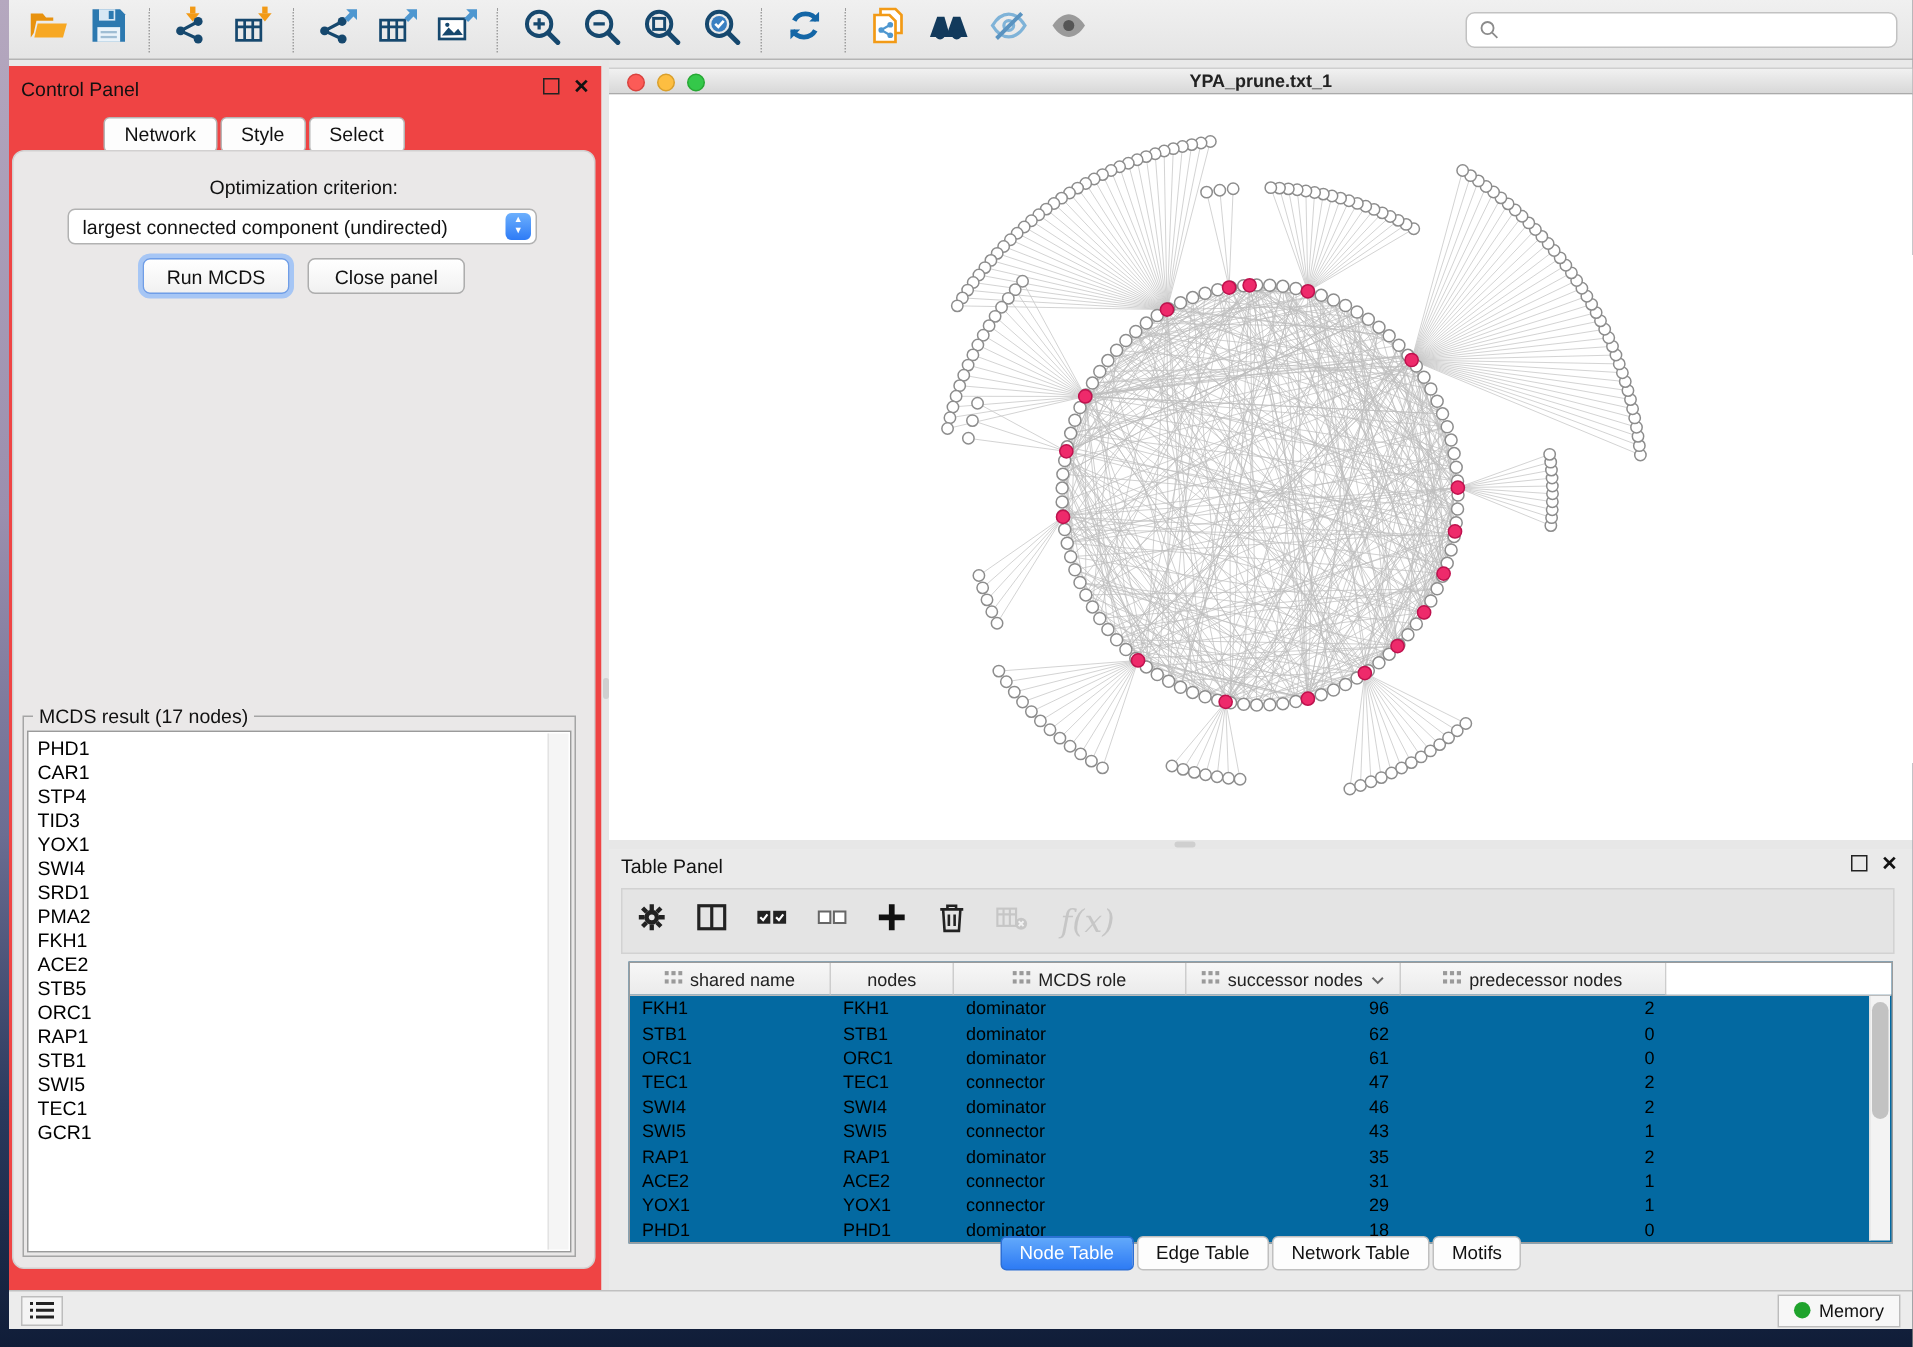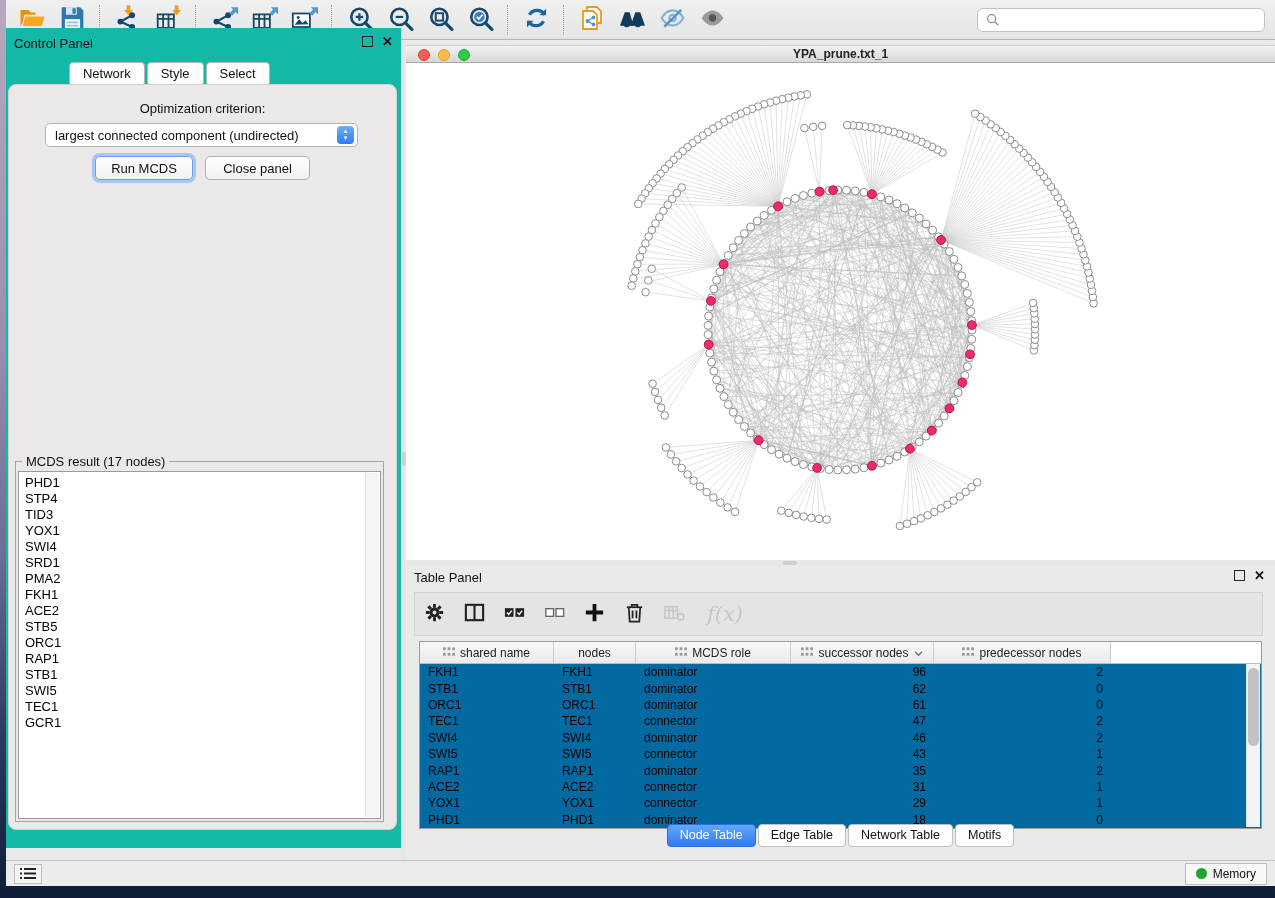--- a/index.html
+++ b/index.html
@@ -14,21 +14,21 @@
     background:linear-gradient(#f0f0f0,#e5e5e5);border-bottom:1px solid #b4b4b4;
     display:flex;align-items:center;padding-left:6px;}
   .tbtn{width:34px;height:32px;display:flex;align-items:center;justify-content:center;margin:0 3px;cursor:default;}
   .tbtn svg{width:27px;height:26px;}
   .tdiv{width:1px;height:30px;border-left:1px dotted #9e9e9e;margin:0 7px;}
   #search{position:absolute;right:10px;top:8px;width:288px;height:24px;box-sizing:border-box;
     background:#fff;border:1px solid #c2c2c2;border-radius:6px;display:flex;align-items:center;padding:0 8px;gap:6px;}
   #search input{border:none;outline:none;flex:1;font-size:13px;font-family:inherit;background:transparent;}
 
   
-  #cp{position:absolute;left:0;top:28px;width:395px;height:820px;background:#14b8a6;}
+  #cp{position:absolute;left:0;top:44px;width:395px;height:820px;background:#ef4444;}
   #cp-header{position:absolute;left:8px;top:8px;font-size:13px;color:#111;}
   .panel-icons{position:absolute;right:8px;top:8px;display:flex;gap:9px;align-items:center;}
   .float-ico{width:9px;height:9px;border:1.5px solid #222;display:inline-block;}
   .close-ico{font-size:13px;font-weight:bold;color:#111;line-height:10px;}
   #cp-tabs{position:absolute;left:0;top:34px;width:100%;display:flex;justify-content:center;gap:2px;}
   .cptab{height:22px;line-height:22px;padding:0 13px;background:#fdfdfd;border:1px solid #b6b6b6;
     border-radius:4px;font-size:13px;color:#111;cursor:default;}
   .cptab.active{background:linear-gradient(#62a9fb,#2e7bf4);border-color:#2c6fd6;color:#fff;margin-top:44px;}
   #cp-body{position:absolute;left:2px;top:56px;width:389px;height:746px;box-sizing:border-box;
     background:#eae8e8;border:1px solid #d2d0d0;border-radius:8px;}
@@ -293,20 +293,21 @@
               <span>▲</span>
               <span>▼</span>
             </span>
         </div>
         <div class="mbtn" id="run-btn">Run MCDS</div>
         <div class="mbtn" id="closepanel-btn">Close panel</div>
         <fieldset id="mcds-group">
           <legend>MCDS result (17 nodes)</legend>
           <div id="mcds-list">
             <div class="mcds-item">PHD1</div>
+              <div class="mcds-item">CAR1</div>
               <div class="mcds-item">STP4</div>
               <div class="mcds-item">TID3</div>
               <div class="mcds-item">YOX1</div>
               <div class="mcds-item">SWI4</div>
               <div class="mcds-item">SRD1</div>
               <div class="mcds-item">PMA2</div>
               <div class="mcds-item">FKH1</div>
               <div class="mcds-item">ACE2</div>
               <div class="mcds-item">STB5</div>
               <div class="mcds-item">ORC1</div>

